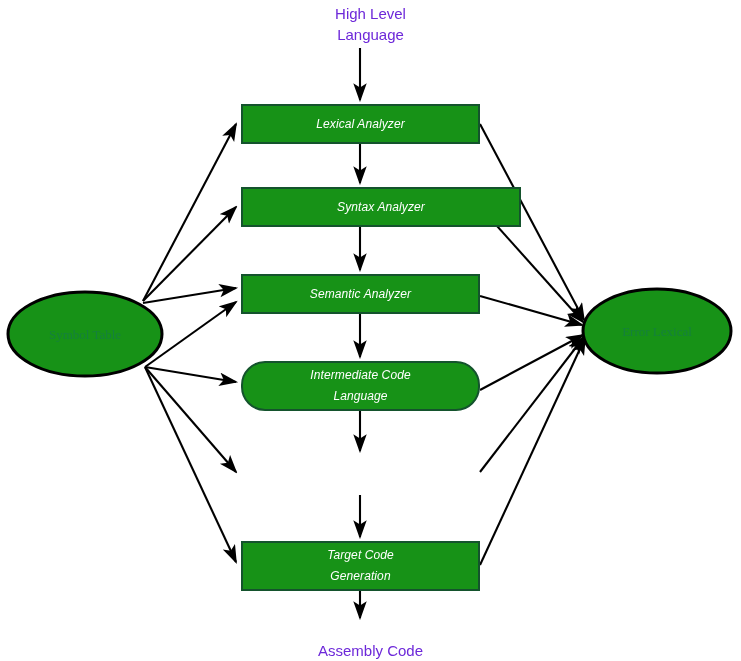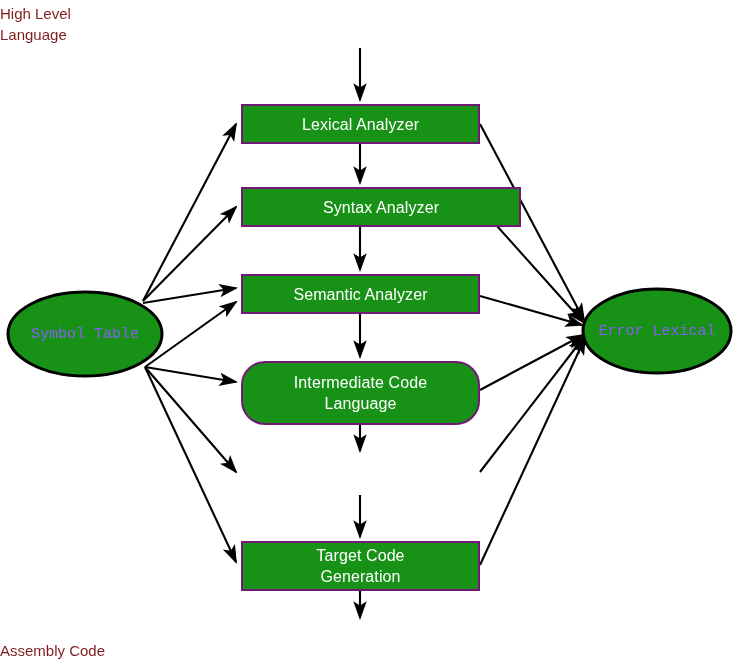--- a/index.html
+++ b/index.html
@@ -21,47 +21,49 @@
     position: absolute;
     left: 0;
     top: 0;
     width: 741px;
     height: 661px;
   }
   .phase-box {
     position: absolute;
     box-sizing: border-box;
     background: #179217;
-    border: 2px solid #701a75;
+    border: 2px solid #14532d;
     display: flex;
     align-items: center;
     justify-content: center;
     text-align: center;
     color: #ffffff;
-    font-size: 16px;
+    font-size: 12px;
     line-height: 21px;
     font-family: "Liberation Sans", sans-serif;
     letter-spacing: 0.1px;
+    font-style: italic;
   }
   .io-label {
     position: absolute;
-    color: #7f1d1d;
+    color: #6d28d9;
     font-size: 15px;
     line-height: 21px;
+    text-align: center;
     font-family: "Liberation Sans", sans-serif;
     width: 100%;
     left: 0;
   }
   .ellipse-label {
     position: absolute;
-    color: #8b5cf6;
-    font-size: 15px;
+    color: #15803d;
+    font-size: 13px;
     line-height: 21px;
     text-align: center;
-    font-family: Liberation Mono, monospace;
+    font-family: Liberation Serif, serif;
     pointer-events: none;
   }
 </style>
 </head>
 <body>
 
 <div id="diagram-root">
 
   <svg id="diagram-svg" viewBox="0 0 741 661">
     <defs>
@@ -153,21 +155,21 @@
   </div>
 
   <div class="phase-box" style="left:241px; top:187px; width:280px; height:40px;">
     <span>Syntax Analyzer</span>
   </div>
 
   <div class="phase-box" style="left:241px; top:274px; width:239px; height:40px;">
     <span>Semantic Analyzer</span>
   </div>
 
-  <div class="phase-box" style="left:241px; top:361px; width:239px; height:64px;border-radius:24px;">
+  <div class="phase-box" style="left:241px; top:361px; width:239px; height:50px;border-radius:24px;">
     <span>
       <span>Intermediate Code</span><br>
       <span>Language</span>
     </span>
   </div>
 
 
   <div class="phase-box" style="left:241px; top:541px; width:239px; height:50px;">
     <span>
       <span>Target Code</span><br>

